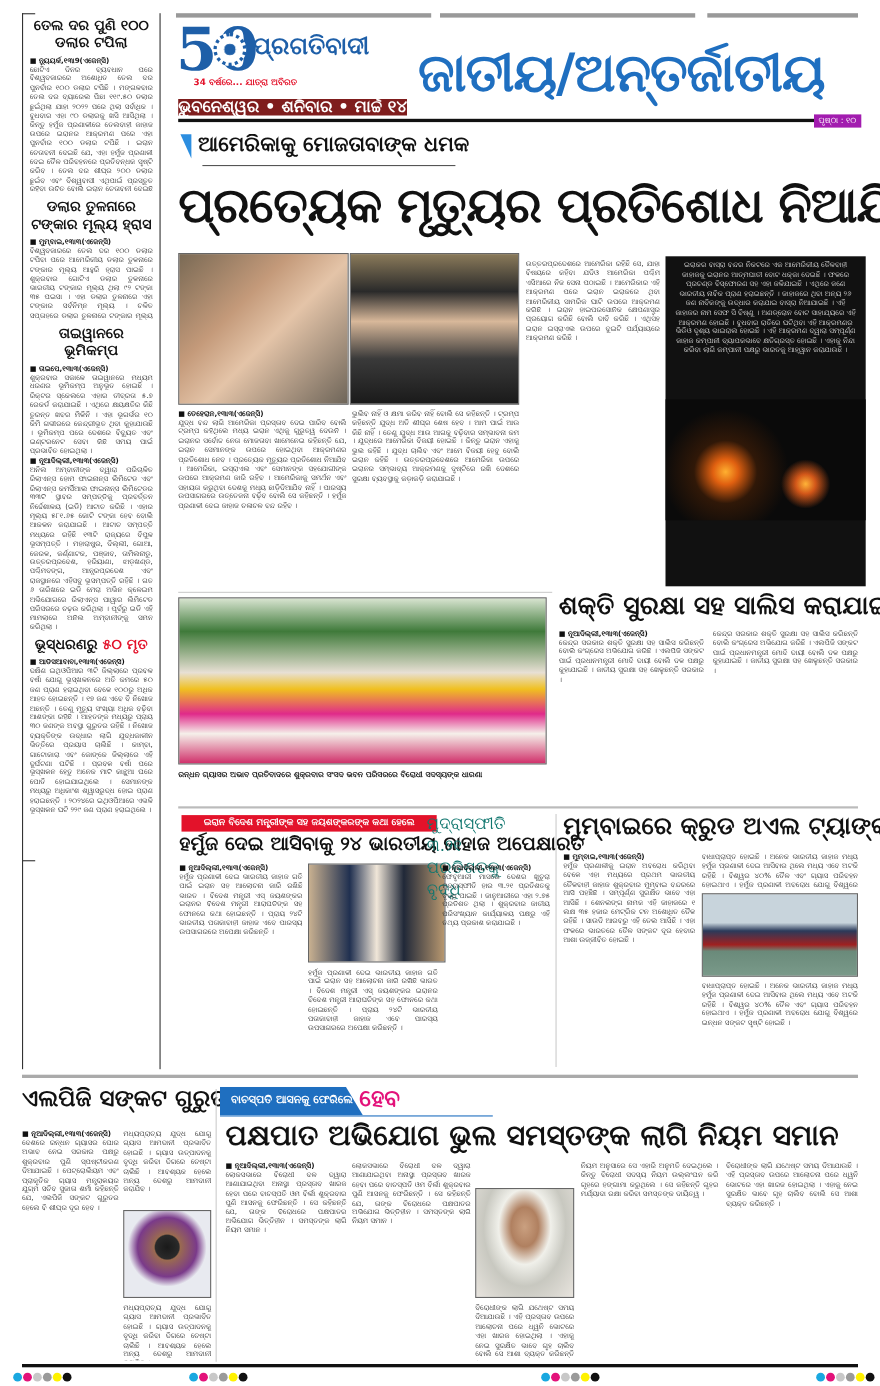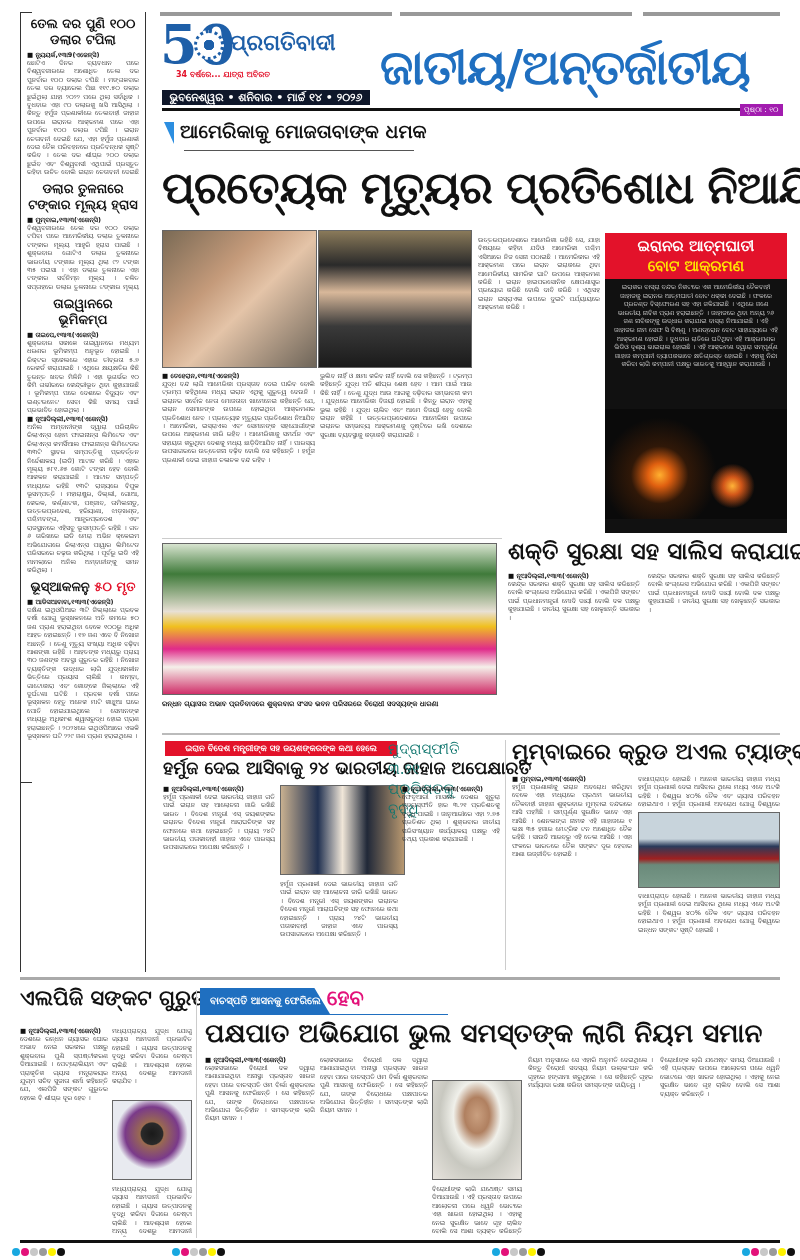--- a/index.html
+++ b/index.html
@@ -14,21 +14,21 @@
 #sidebar:before{top:0}
 .sb-h{font-weight:bold;font-size:13px;line-height:16px;text-align:center;color:#111;margin:4px 0 3px}
 .sb-story{padding:0 6px}
 .red{color:#e3122a}
 
 .grayband{background:#999;height:4px}
 #logo50{left:160px;top:18px;font-size:54px;font-weight:bold;color:#1e5fa8;line-height:54px;font-family:"DejaVu Serif",serif}
 #logo-emblem{left:194px;top:30px;width:30px;height:30px;border-radius:50%;border:3px dotted #1e5fa8;background:radial-gradient(#1e5fa8 30%,#fff 32%)}
 #brand{left:230px;top:30px;font-size:22px;font-weight:bold;color:#1e5fa8}
 #tagline{left:176px;top:70px;font-size:8px;color:#e3122a;font-weight:bold}
-#dateband{left:162px;top:90px;width:208px;height:15px;background:#0f172a;color:#fff;font-size:11px;font-weight:bold;text-align:center;line-height:15px}
+#dateband{left:162px;top:90px;width:208px;height:15px;background:#7f1d1d;color:#fff;font-size:15px;font-weight:bold;text-align:center;line-height:15px}
 #section-title{left:380px;top:36px;font-size:48px;font-weight:bold;color:#1f6fc0;line-height:62px;letter-spacing:-1px}
 #rule1{left:162px;top:108px;width:590px;height:3px;border-top:2px solid #111;border-bottom:1px solid #111}
 #pagebadge{left:740px;top:104px;background:#a21caf;color:#fff;font-size:7.5px;padding:1px 4px}
 
 #kicker{left:164px;top:120px;font-size:19px;font-weight:bold;color:#111}
 #kicker-tri{left:164px;top:122px;width:0;height:0;border-left:10px solid transparent;border-top:22px solid #2c8ee0}
 #kicker-line{left:184px;top:150px;width:230px;height:1px;background:#555}
 #headline{left:162px;top:152px;font-size:44px;font-weight:bold;color:#111;letter-spacing:-1px;line-height:72px;white-space:nowrap}
 
 .ph{border:1px solid #666;overflow:hidden}
@@ -93,44 +93,40 @@
   <div class="sb-story">
     <div class="sb-h">ତାଇୱାନରେ ଭୂମିକମ୍ପ</div>
     <div class="dateline">ତାଇପେ,୧୩ା୩(ଏଜେନ୍ସି)</div>
     <div class="txt" style="height:76px">ଶୁକ୍ରବାର ସକାଳେ ତାଇୱାନରେ ମଧ୍ୟମ ଧରଣର ଭୂମିକମ୍ପ ଅନୁଭୂତ ହୋଇଛି । ରିକ୍ଟର ସ୍କେଲରେ ଏହାର ତୀବ୍ରତା ୫.୭ ରେକର୍ଡ କରାଯାଇଛି । ଏଥିରେ କ୍ଷୟକ୍ଷତିର କିଛି ତୁରନ୍ତ ଖବର ମିଳିନି । ଏହା ଭୂଗର୍ଭର ୧୦ କିମି ଗଭୀରରେ କେନ୍ଦ୍ରୀଭୂତ ଥିବା କୁହାଯାଉଛି । ଭୂମିକମ୍ପ ପରେ ଦେଶରେ ବିଦ୍ୟୁତ ଏବଂ ଇଣ୍ଟରନେଟ ସେବା କିଛି ସମୟ ପାଇଁ ପ୍ରଭାବିତ ହୋଇଥିଲା ।</div>
   </div>
   <div class="sb-story">
     <div class="dateline">ନୂଆଦିଲ୍ଲୀ,୧୩ା୩(ଏଜେନ୍ସି)</div>
     <div class="txt" style="height:152px">ଅନିଲ ଅମ୍ବାନୀଙ୍କ ଦ୍ୱାରା ପରିଚାଳିତ ରିଲାଏନ୍ସ ହୋମ ଫାଇନାନ୍ସ ଲିମିଟେଡ ଏବଂ ରିଲାଏନ୍ସ କମର୍ସିଆଲ ଫାଇନାନ୍ସ ଲିମିଟେଡର ୩୩ଟି ସ୍ଥାବର ସମ୍ପତ୍ତିକୁ ପ୍ରବର୍ତ୍ତନ ନିର୍ଦ୍ଦେଶାଳୟ (ଇଡି) ଆଟାଚ କରିଛି । ଏହାର ମୂଲ୍ୟ ୫୮୧.୬୫ କୋଟି ଟଙ୍କା ହେବ ବୋଲି ଆକଳନ କରାଯାଇଛି । ଆଟାଚ ସମ୍ପତ୍ତି ମଧ୍ୟରେ ରହିଛି ୧୩ଟି ରାଜ୍ୟରେ ବିପୁଳ ଭୂସମ୍ପତ୍ତି । ମହାରାଷ୍ଟ୍ର, ଦିଲ୍ଲୀ, ଗୋଆ, କେରଳ, କର୍ଣ୍ଣାଟକ, ପଞ୍ଜାବ, ତାମିଲନାଡୁ, ଉତ୍ତରପ୍ରଦେଶ, ହରିୟାଣା, ଝାଡ଼ଖଣ୍ଡ, ପଶ୍ଚିମବଙ୍ଗ, ଆନ୍ଧ୍ରପ୍ରଦେଶ ଏବଂ ରାଜସ୍ଥାନରେ ଏହିସବୁ ଭୂସମ୍ପତ୍ତି ରହିଛି । ଗତ ୬ ତାରିଖରେ ଇଡି ମେରା ଅଭିନ କ୍ଳେଇମ ଅଭିଯୋଗରେ ରିଲାଏନ୍ସ ପାୱାର ଲିମିଟେଡ ପରିସରରେ ଚଢ଼ଉ କରିଥିଲା । ପୂର୍ବରୁ ଇଡି ଏହି ମାମଲାରେ ଅନିଲ ଅମ୍ବାନୀଙ୍କୁ ସମନ କରିଥିଲା ।</div>
   </div>
   <div class="sb-story">
-    <div class="sb-h"><span>ଭୂସ୍ଆକଳନୁ </span><span class="red">୫୦ ମୃତ</span></div>
+    <div class="sb-h"><span>ଭୂସ୍ଧରଣରୁ </span><span class="red">୫୦ ମୃତ</span></div>
     <div class="dateline">ଆଡିସଆବାବା,୧୩ା୩(ଏଜେନ୍ସି)</div>
     <div class="txt" style="height:176px">ଦକ୍ଷିଣ ଇଥିଓପିଆର ୩ଟି ଜିଲ୍ଲାରେ ପ୍ରବଳ ବର୍ଷା ଯୋଗୁ ଭୂସ୍ଖଳନରେ ଅତି କମରେ ୫୦ ଜଣ ପ୍ରାଣ ହରାଇଥିବା ବେଳେ ୧୦୦ରୁ ଅଧିକ ଆହତ ହୋଇଛନ୍ତି । ୧୭ ଜଣ ଏବେ ବି ନିଖୋଜ ଅଛନ୍ତି । ତେଣୁ ମୃତ୍ୟୁ ସଂଖ୍ୟା ଅଧିକ ବଢ଼ିବା ଆଶଙ୍କା ରହିଛି । ଆହତଙ୍କ ମଧ୍ୟରୁ ପ୍ରାୟ ୩୦ ଜଣଙ୍କ ଅବସ୍ଥା ଗୁରୁତର ରହିଛି । ନିଖୋଜ ବ୍ୟକ୍ତିଙ୍କ ଉଦ୍ଧାର ଲାଗି ଯୁଦ୍ଧକାଳୀନ ଭିତ୍ତିରେ ପ୍ରୟାସ ଚାଲିଛି । କାମ୍ବା, ଗାଟୋକାରା ଏବଂ କୋଙ୍କେ ଜିଲ୍ଲାରେ ଏହି ଦୁର୍ଘଟଣା ଘଟିଛି । ପ୍ରବଳ ବର୍ଷା ପରେ ଭୂସ୍ଖଳନ ହେତୁ ଅନେକ ମାଟି କାନ୍ଥୁଆ ଘରେ ପୋତି ହୋଇଯାଇଥିଲେ । ସେମାନଙ୍କ ମଧ୍ୟରୁ ଅଧିକାଂଶ ଶ୍ୱାସରୁଦ୍ଧ ହୋଇ ପ୍ରାଣ ହରାଇଛନ୍ତି । ୨୦୨୪ରେ ଇଥିଓପିଆରେ ଏଭଳି ଭୂସ୍ଖଳନ ଘଟି ୨୨୯ ଜଣ ପ୍ରାଣ ହରାଇଥିଲେ ।</div>
   </div>
 </div>
 
 <div class="abs" id="kicker-tri"></div>
 <div class="abs" id="kicker" style="left:180px">ଆମେରିକାକୁ ମୋଜତାବାଙ୍କ ଧମକ</div>
 <div class="abs" id="kicker-line"></div>
 <div class="abs" id="headline">ପ୍ରତ୍ୟେକ ମୃତ୍ୟୁର ପ୍ରତିଶୋଧ ନିଆଯିବ</div>
 <div class="abs ph" id="img-trump"></div>
 <div class="abs ph" id="img-cleric"></div>
 <div class="abs" style="left:162px;top:372px;width:153px">
   <div class="dateline">ତେହେରାନ,୧୩ା୩(ଏଜେନ୍ସି)</div>
   <div class="txt" style="height:155px">ଯୁଦ୍ଧ ବନ୍ଦ ଲାଗି ଆମେରିକା ପ୍ରସ୍ତାବ ଦେଇ ପାରିବ ବୋଲି ଟ୍ରମ୍ପ କହିଥିଲେ ମଧ୍ୟ ଇରାନ ଏଥିକୁ ଗୁରୁତ୍ୱ ଦେଉନି । ଇରାନର ସର୍ବୋଚ୍ଚ ନେତା ମୋଜତାବା ଖାମେନେଇ କହିଛନ୍ତି ଯେ, ଇରାନ ସେମାନଙ୍କ ଉପରେ ହୋଇଥିବା ଆକ୍ରମଣର ପ୍ରତିଶୋଧ ନେବ । ପ୍ରତ୍ୟେକ ମୃତ୍ୟୁର ପ୍ରତିଶୋଧ ନିଆଯିବ । ଆମେରିକା, ଇସ୍ରାଏଲ ଏବଂ ସେମାନଙ୍କ ସହଯୋଗୀଙ୍କ ଉପରେ ଆକ୍ରମଣ ଜାରି ରହିବ । ଆମେରିକାକୁ ସମର୍ଥନ ଏବଂ ସହାୟତା କରୁଥିବା ଦେଶକୁ ମଧ୍ୟ ଛାଡ଼ିଦିଆଯିବ ନାହିଁ । ପାରସ୍ୟ ଉପସାଗରରେ ଉତ୍ତେଜନା ବଢ଼ିବ ବୋଲି ସେ କହିଛନ୍ତି । ହର୍ମୁଜ ପ୍ରଣାଳୀ ଦେଇ ଜାହାଜ ଚଳାଚଳ ବନ୍ଦ ରହିବ ।</div>
 </div>
 <div class="abs txt" style="left:320px;top:372px;width:152px;height:163px">ଭୁଲିବ ନାହିଁ ଓ କ୍ଷମା କରିବ ନାହିଁ ବୋଲି ସେ କହିଛନ୍ତି । ଟ୍ରମ୍ପ କହିଛନ୍ତି ଯୁଦ୍ଧ ଅତି ଶୀଘ୍ର ଶେଷ ହେବ । ଆମ ପାଇଁ ଆଉ କିଛି ନାହିଁ । ତେଣୁ ଯୁଦ୍ଧ ଆଉ ଆଗକୁ ବଢ଼ିବାର ସମ୍ଭାବନା କମ । ଯୁଦ୍ଧରେ ଆମେରିକା ବିଜୟୀ ହୋଇଛି । କିନ୍ତୁ ଇରାନ ଏହାକୁ ଭୁଲ କହିଛି । ଯୁଦ୍ଧ ଚାଲିବ ଏବଂ ଆମେ ବିଜୟୀ ହେବୁ ବୋଲି ଇରାନ କହିଛି । ଉତ୍ତରପ୍ରଦେଶରେ ଆମେରିକା ଉପରେ ଇରାନର ସମ୍ଭାବ୍ୟ ଆକ୍ରମଣକୁ ଦୃଷ୍ଟିରେ ରଖି ଦେଶରେ ସୁରକ୍ଷା ବ୍ୟବସ୍ଥାକୁ କଡ଼ାକଡ଼ି କରାଯାଇଛି ।</div>
 <div class="abs txt" style="left:478px;top:236px;width:122px;height:295px">ଉତ୍ତରପ୍ରଦେଶରେ ଆମେରିକା ରହିଛି ସେ, ଯାହା ବିଷୟରେ କହିବା ଯଦିଓ ଆମେରିକା ପଶ୍ଚିମ ଏସିଆରେ ନିଜ ସେନା ପଠାଇଛି । ଆମେରିକାର ଏହି ଆକ୍ରମଣ ପରେ ଇରାନ ଇରାକରେ ଥିବା ଆମେରିକୀୟ ସାମରିକ ଘାଟି ଉପରେ ଆକ୍ରମଣ କରିଛି । ଇରାନ ହାଇପରସୋନିକ କ୍ଷେପଣାସ୍ତ୍ର ପ୍ରୟୋଗ କରିଛି ବୋଲି ଦାବି କରିଛି । ଏଥିସହ ଇରାନ ଇସ୍ରାଏଲ ଉପରେ ଦୁଇଟି ପର୍ଯ୍ୟାୟରେ ଆକ୍ରମଣ କରିଛି ।</div>
 
 <div class="abs" id="box-iran">
-  <div id="box-iran-head">
-    <div>ଇରାନର ଆତ୍ମଘାତୀ</div>
-    <div class="y">ବୋଟ ଆକ୍ରମଣ</div>
-  </div>
   <div class="bt" style="height:130px;overflow:hidden">ଇରାକର ବାସ୍ରା ବନ୍ଦର ନିକଟରେ ଏକ ଆମେରିକୀୟ ତୈଳବାହୀ ଜାହାଜକୁ ଇରାନର ଆତ୍ମଘାତୀ ବୋଟ ଧକ୍କା ଦେଇଛି । ଫଳରେ ପ୍ରଚଣ୍ଡ ବିସ୍ଫୋରଣ ସହ ଏହା ଜଳିଯାଇଛି । ଏଥିରେ ଜଣେ ଭାରତୀୟ ନାବିକ ପ୍ରାଣ ହରାଇଛନ୍ତି । ଜାହାଜରେ ଥିବା ଅନ୍ୟ ୨୬ ଜଣ ନାବିକଙ୍କୁ ଉଦ୍ଧାର କରାଯାଇ ବାସ୍ରା ନିଆଯାଇଛି । ଏହି ଜାହାଜର ନାମ ସେଫ ସି ବିଷ୍ଣୁ । ଅଣଡ୍ରୋନ ବୋଟ ସାହାଯ୍ୟରେ ଏହି ଆକ୍ରମଣ ହୋଇଛି । ବୁଧବାର ରାତିରେ ଘଟିଥିବା ଏହି ଆକ୍ରମଣର ଭିଡିଓ ଦୃଶ୍ୟ ଭାଇରାଲ ହୋଇଛି । ଏହି ଆକ୍ରମଣ ଦ୍ୱାରା ସମ୍ପୂର୍ଣ୍ଣ ଜାହାଜ କମ୍ପାନୀ ବ୍ୟାପକଭାବେ କ୍ଷତିଗ୍ରସ୍ତ ହୋଇଛି । ଏହାକୁ ନିନ୍ଦା କରିବା ଲାଗି କମ୍ପାନୀ ପକ୍ଷରୁ ଭାରତକୁ ଆହ୍ୱାନ କରାଯାଉଛି ।</div>
   <div id="box-iran-img"></div>
 </div>
 
 <div class="abs" style="left:162px;top:538px;width:340px;height:1px;background:#ccc"></div>
 <div class="abs ph" id="img-protest"></div>
 <div class="abs" id="protest-caption">ରନ୍ଧନ ଗ୍ୟାସର ଅଭାବ ପ୍ରତିବାଦରେ ଶୁକ୍ରବାର ସଂସଦ ଭବନ ପରିସରରେ ବିରୋଧୀ ସଦସ୍ୟଙ୍କ ଧାରଣା</div>
 <div class="abs" id="h-shakti">ଶକ୍ତି ସୁରକ୍ଷା ସହ ସାଲିସ କରାଯାଇଛି</div>
 <div class="abs" style="left:508px;top:572px;width:132px">
   <div class="dateline">ନୂଆଦିଲ୍ଲୀ,୧୩ା୩(ଏଜେନ୍ସି)</div>

